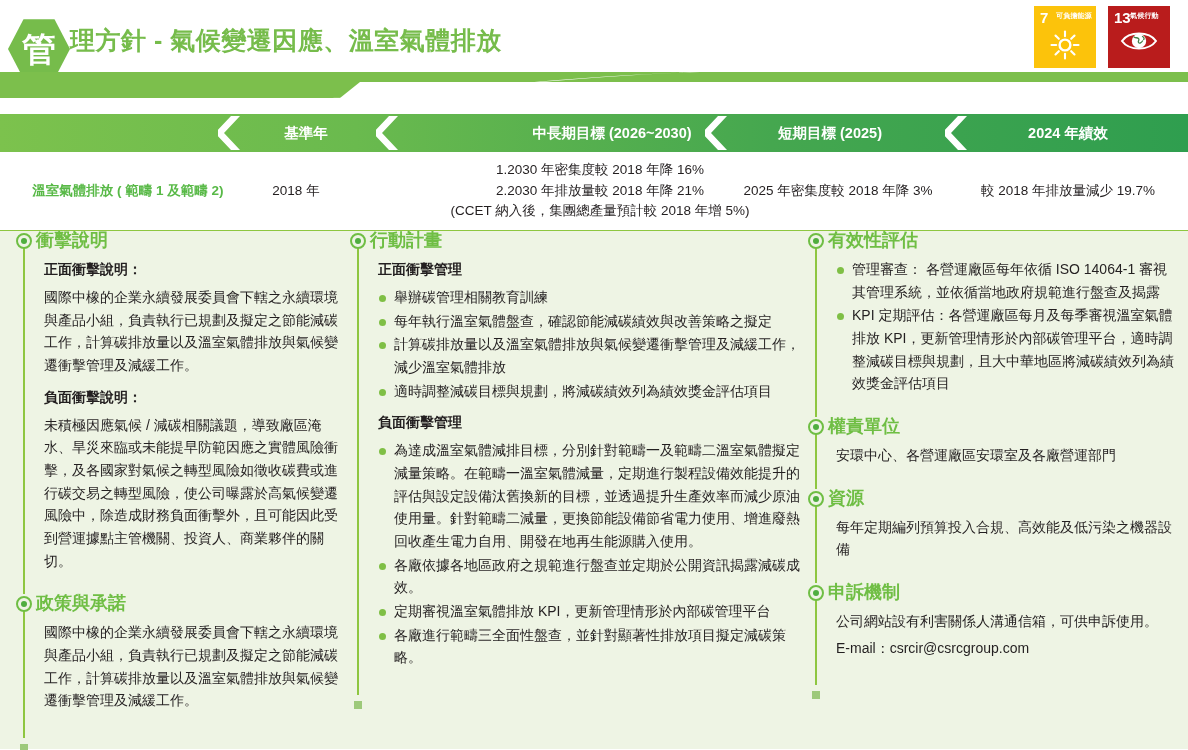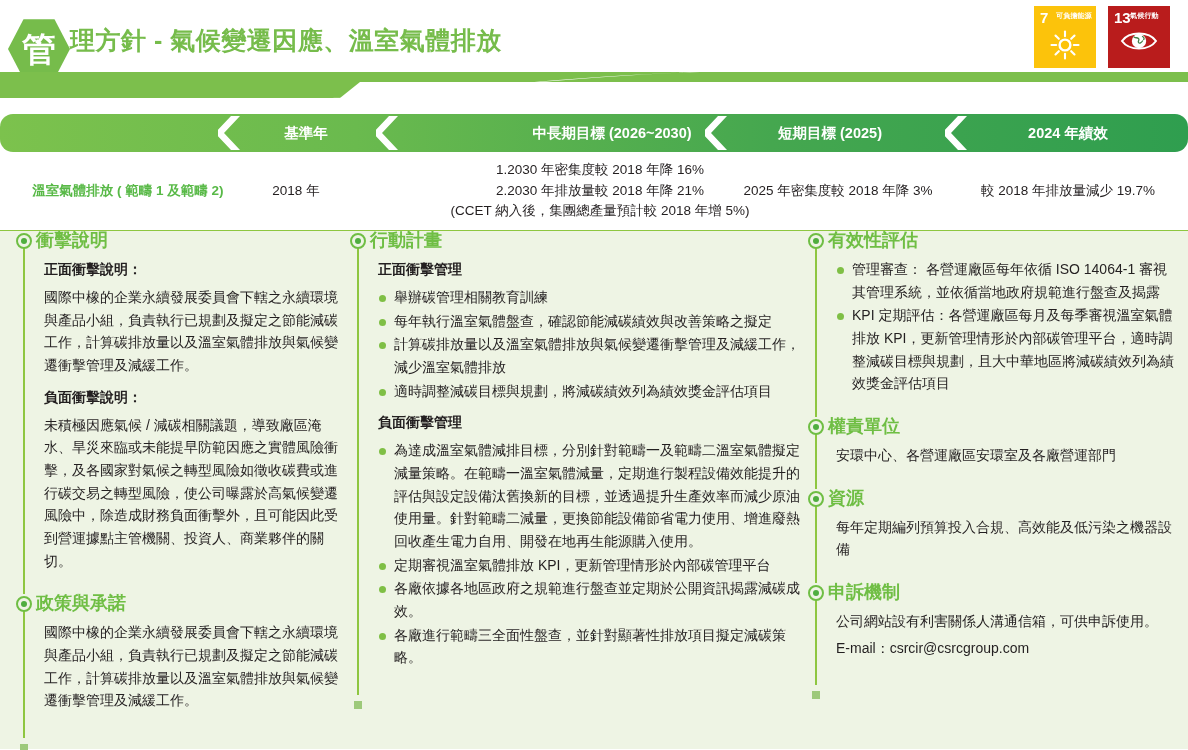--- a/index.html
+++ b/index.html
@@ -53,21 +53,20 @@
   .sdg .glyph{
     position:absolute;left:0;right:0;top:22px;display:flex;justify-content:center;
   }
   .sdg7{background:#fcc30b;}
   .sdg13{background:#b91c1c;}
 
   
   .goal-header{
     position:absolute;left:0;top:114px;width:1188px;height:38px;
     background:linear-gradient(to right,#7cc24d 0%,#6aba4e 30%,#45a74f 65%,#2f9e4f 100%);
-    border-radius:13px;
   }
   .goal-header .cell{
     position:absolute;top:0;height:38px;display:flex;align-items:center;justify-content:center;
     color:#ffffff;font-size:14.5px;font-weight:bold;white-space:nowrap;
   }
   .chev{
     position:absolute;top:0;height:38px;width:26px;
     color:#ffffff;
   }
   .chev svg{display:block;}
@@ -266,22 +265,22 @@
         <div class="sub">正面衝擊管理</div>
         <ul class="bl">
           <li>舉辦碳管理相關教育訓練</li>
           <li>每年執行溫室氣體盤查，確認節能減碳績效與改善策略之擬定</li>
           <li>計算碳排放量以及溫室氣體排放與氣候變遷衝擊管理及減緩工作，減少溫室氣體排放</li>
           <li>適時調整減碳目標與規劃，將減碳績效列為績效獎金評估項目</li>
         </ul>
         <div class="sub">負面衝擊管理</div>
         <ul class="bl">
           <li>為達成溫室氣體減排目標，分別針對範疇一及範疇二溫室氣體擬定減量策略。在範疇一溫室氣體減量，定期進行製程設備效能提升的評估與設定設備汰舊換新的目標，並透過提升生產效率而減少原油使用量。針對範疇二減量，更換節能設備節省電力使用、增進廢熱回收產生電力自用、開發在地再生能源購入使用。</li>
+          <li>各廠依據各地區政府之規範進行盤查並定期於公開資訊揭露減碳成效。</li>
           <li>定期審視溫室氣體排放 KPI，更新管理情形於內部碳管理平台</li>
-          <li>各廠依據各地區政府之規範進行盤查並定期於公開資訊揭露減碳成效。</li>
           <li>各廠進行範疇三全面性盤查，並針對顯著性排放項目擬定減碳策略。</li>
         </ul>
         <div class="rail-end" style="position: absolute; left: 6px; bottom: -14px;"></div>
       </div>
     </div>
   <div class="col col3" id="col-right">
       <div class="section">
         <div class="railwrap">
           <div class="rail"></div>
           <div class="ring"></div>

